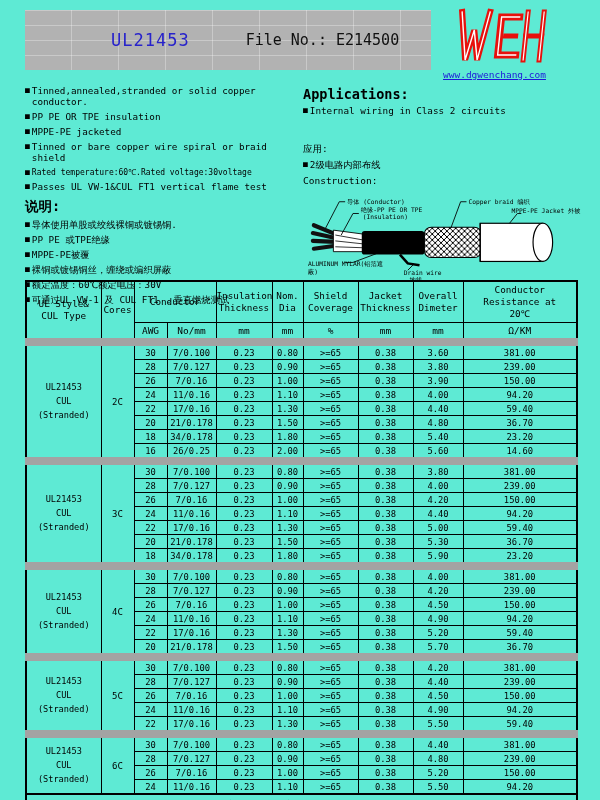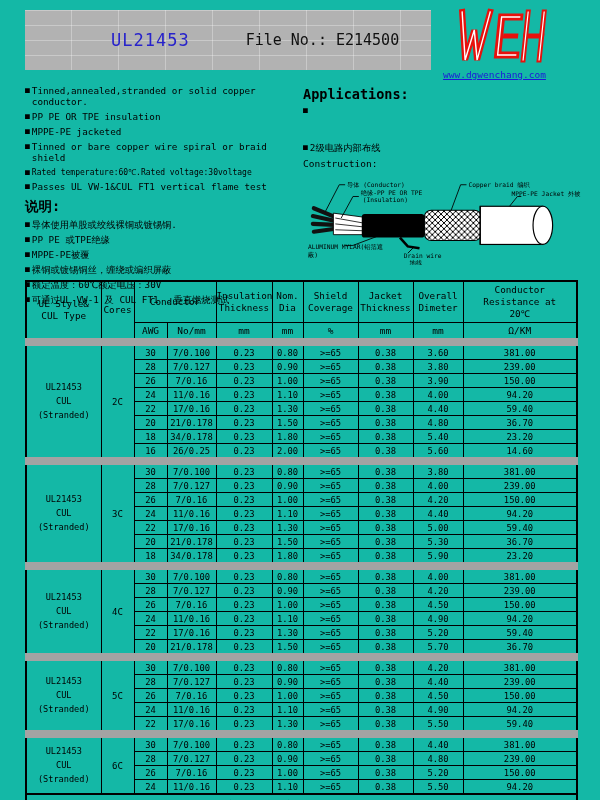--- a/index.html
+++ b/index.html
@@ -1,16 +1,16 @@
 <!DOCTYPE html>
 <html><head>
 <meta charset="utf-8">
 <style>
   html,body{margin:0;padding:0;background:#fff;}
-  .page{position:relative;width:600px;height:800px;background:#14b8a6;overflow:hidden;
+  .page{position:relative;width:600px;height:800px;background:#5eead4;overflow:hidden;
         font-family:"DejaVu Sans Mono","Liberation Mono",monospace;color:#000;}
 
   
   .title-box{position:absolute;left:25px;top:10px;width:406px;height:60px;background:#b2b2b2;
     background-image:
       repeating-linear-gradient(0deg, rgba(255,255,255,0) 0 14px, rgba(255,255,255,.30) 14px 15px),
       repeating-linear-gradient(90deg, rgba(255,255,255,0) 0 46px, rgba(255,255,255,.30) 46px 47px);
     display:flex;align-items:center;}
   .style-no{margin-left:86px;font-size:17px;letter-spacing:1px;color:#2823cb;}
   .file-no{margin-left:56px;font-size:15px;color:#101010;}
@@ -129,23 +129,25 @@
             <span>可通过UL VW-1 及 CUL FT1 ，垂直燃烧测试</span>
           </div>
         </div>
     </div>
 
     <div class="col-right">
       <div class="sec-title">Applications:</div>
       <div>
           <div class="bullet-item">
             <span class="bullet-glyph">■</span>
+            <span>Internal wiring in Class 2 circuits</span>
           </div>
         </div>
       <div class="gap-sm"></div>
+      <div class="plain-label">应用:</div>
       <div>
           <div class="bullet-item">
             <span class="bullet-glyph">■</span>
             <span>2级电路内部布线</span>
           </div>
         </div>
       <div class="plain-label">Construction:</div>
 
       <div class="diagram-wrap">
         <svg width="280" height="92" viewBox="0 0 280 94">

